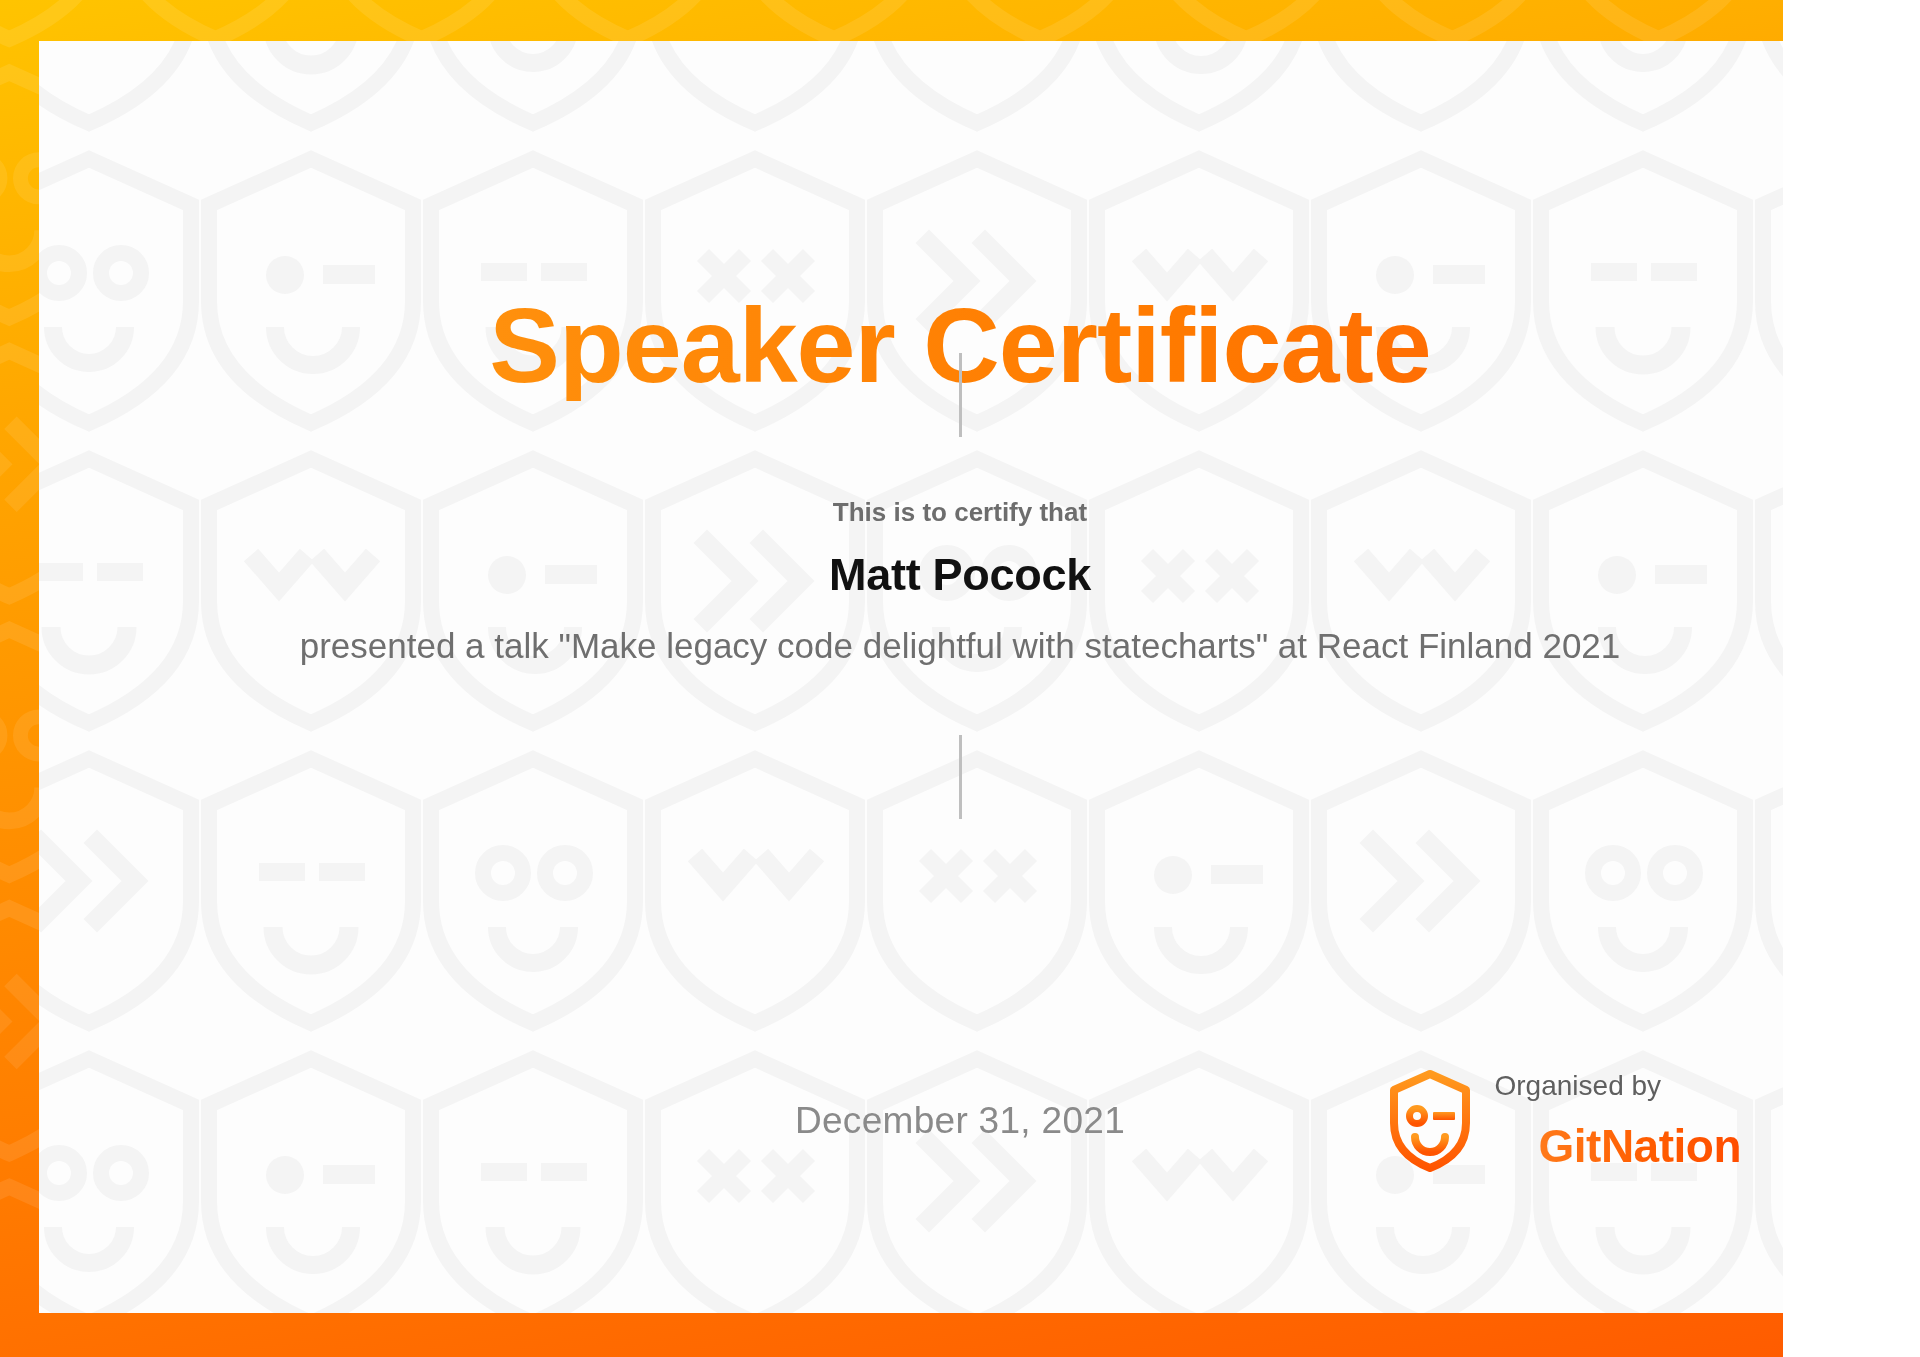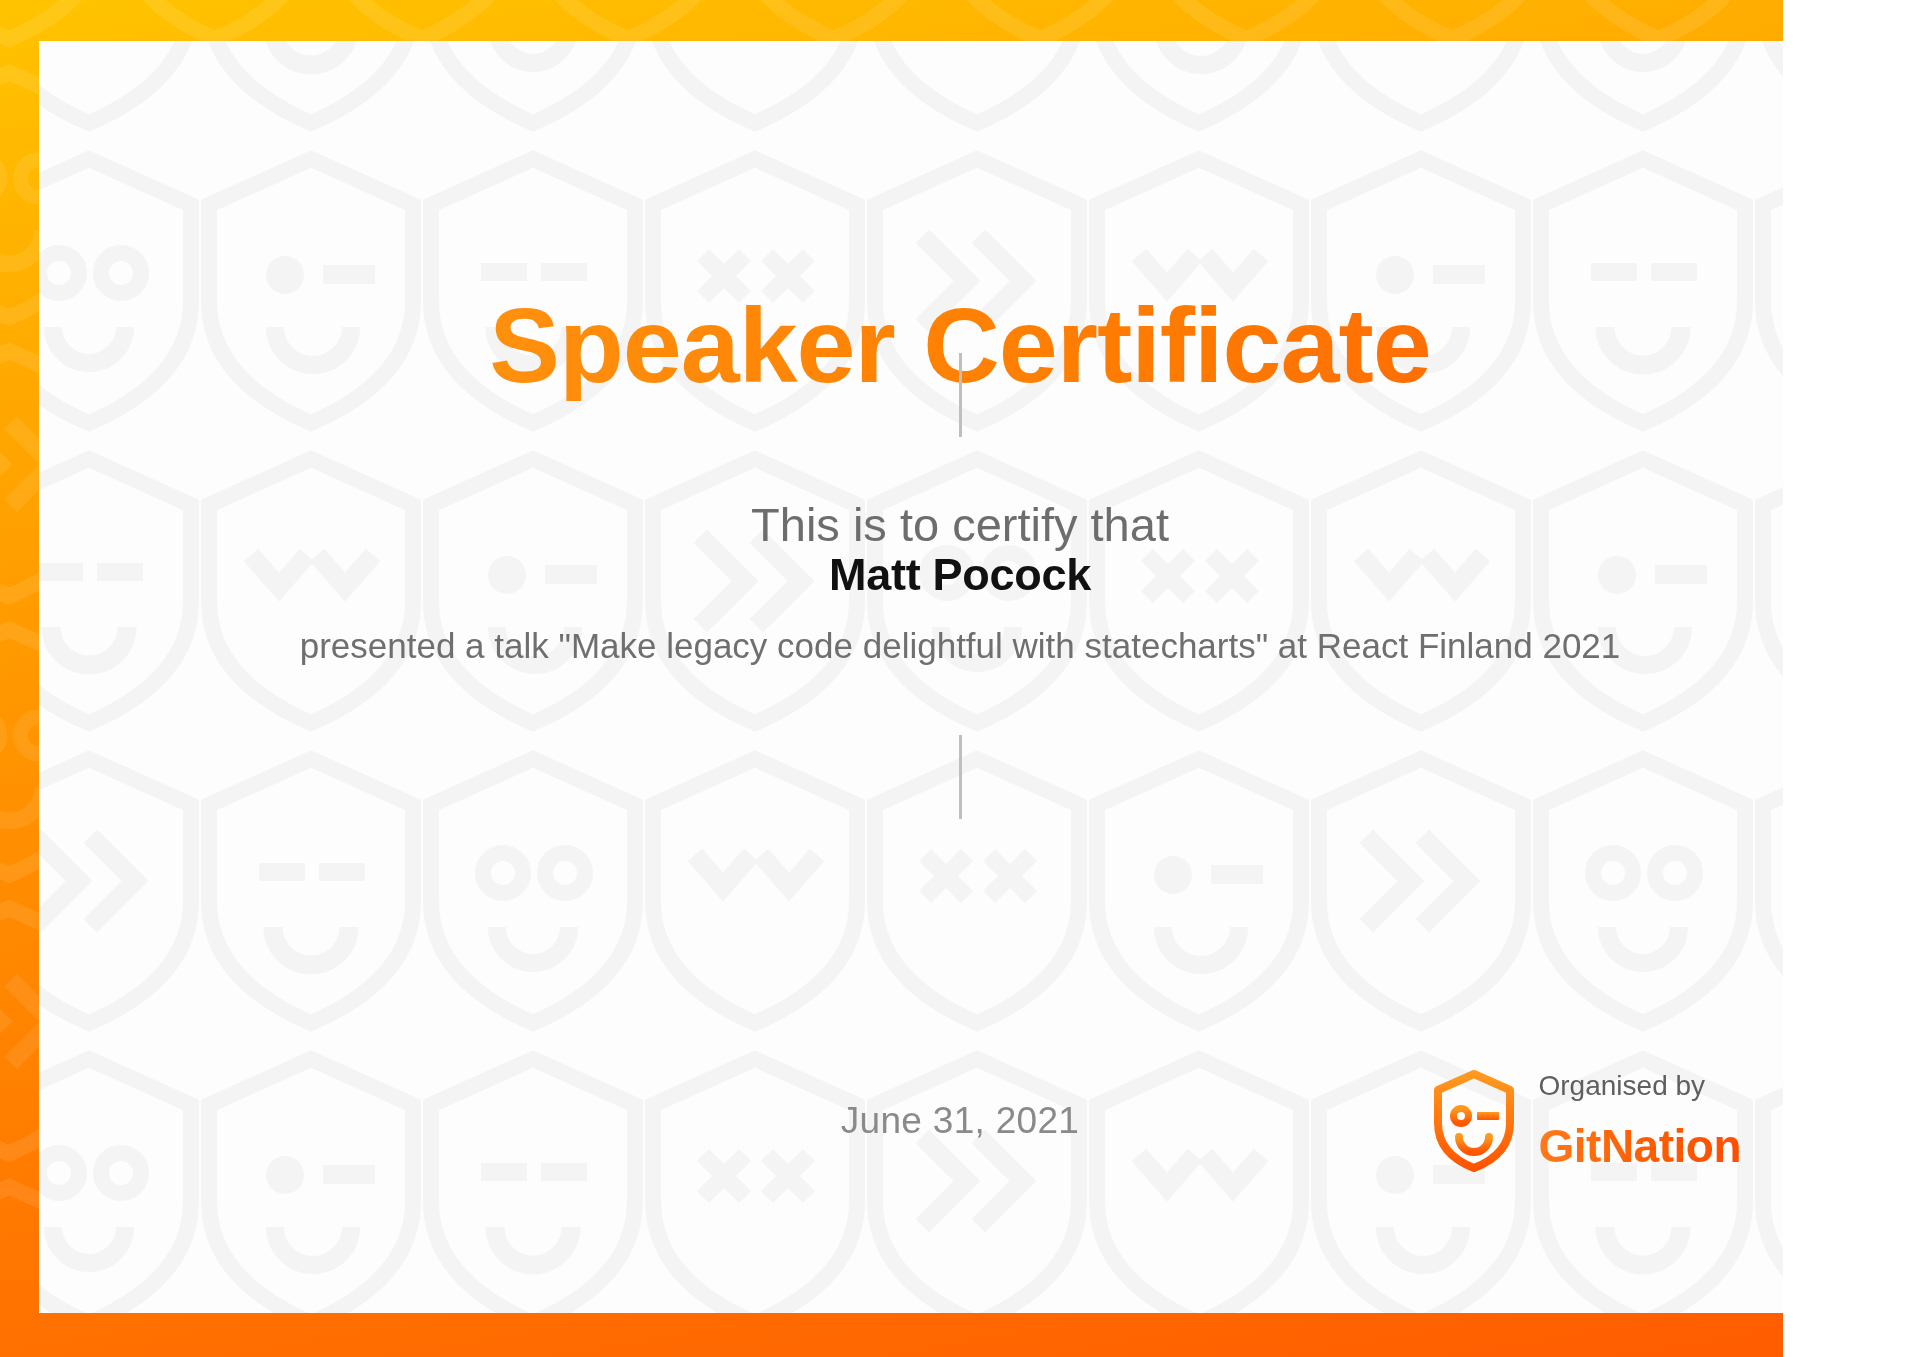--- a/index.html
+++ b/index.html
@@ -83,23 +83,23 @@
   }
   .divider-top { top: 312px; height: 84px; }
   .divider-bottom { top: 694px; height: 84px; }
 
   
   .certify-line {
     position: absolute;
     left: 0; right: 0;
     top: 456px;
     text-align: center;
-    font-size: 47px;
+    font-size: 26px;
     color: #6d6d6d;
-    font-weight: normal;
+    font-weight: bold;
   }
   .recipient-name {
     position: absolute;
     left: 0; right: 0;
     top: 508px;
     text-align: center;
     font-size: 45px;
     font-weight: bold;
     color: #111111;
     letter-spacing: -0.3px;
@@ -181,20 +181,21 @@
   .gitnation-name {
     font-size: 46px;
     font-weight: bold;
     line-height: 1.05;
     letter-spacing: -0.5px;
     white-space: nowrap;
     background: linear-gradient(90deg, #ff7a1a 0%, #ff5c00 55%, #ff4d00 100%);
     -webkit-background-clip: text;
     background-clip: text;
     color: transparent;
+    margin-left: 44px;
     -webkit-text-fill-color: transparent;
   }
 </style>
 </head>
 <body>
 
 <div class="certificate-page">
 
   <svg class="border-pattern" viewBox="0 0 1920 1357" preserveAspectRatio="none" aria-hidden="true">
     <defs>
@@ -399,21 +400,21 @@
       <div class="recipient-name">Matt Pocock</div>
 
       <div class="talk-line">presented a talk "Make legacy code delightful with statecharts" at React Finland 2021</div>
 
       <div class="divider divider-bottom"></div>
 
       <div class="footer">
 
 
         <div class="footer-center">
-          <span class="issue-date">June 31, 2021</span>
+          <span class="issue-date">December 31, 2021</span>
         </div>
 
         <div class="footer-right">
           <svg class="gitnation-shield" viewBox="0 0 86 104" aria-hidden="true">
             <defs>
               <linearGradient id="gn-grad" x1="0" y1="0" x2="0" y2="1">
                 <stop offset="0%" stop-color="#ff9a1f"></stop>
                 <stop offset="100%" stop-color="#ff5400"></stop>
               </linearGradient>
             </defs>

